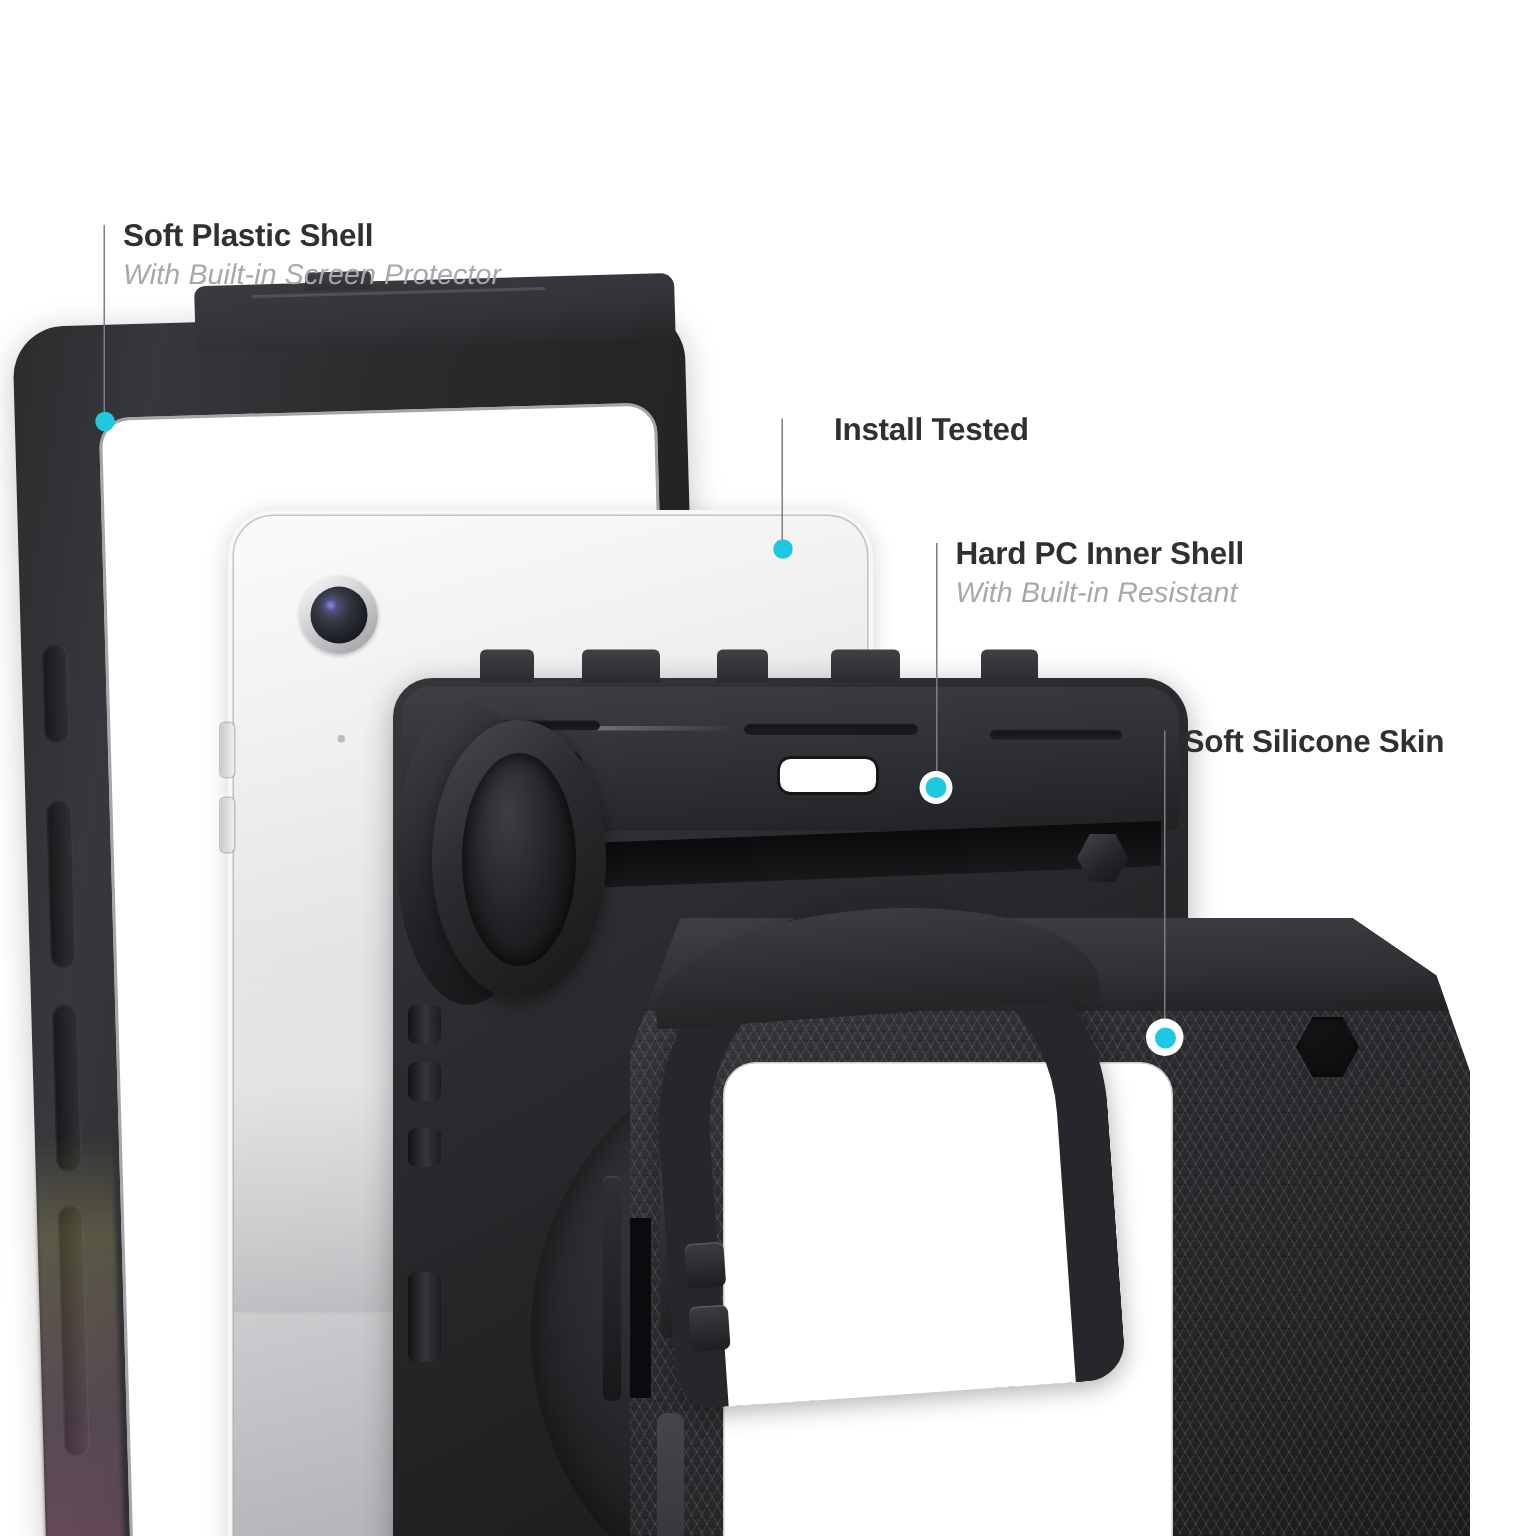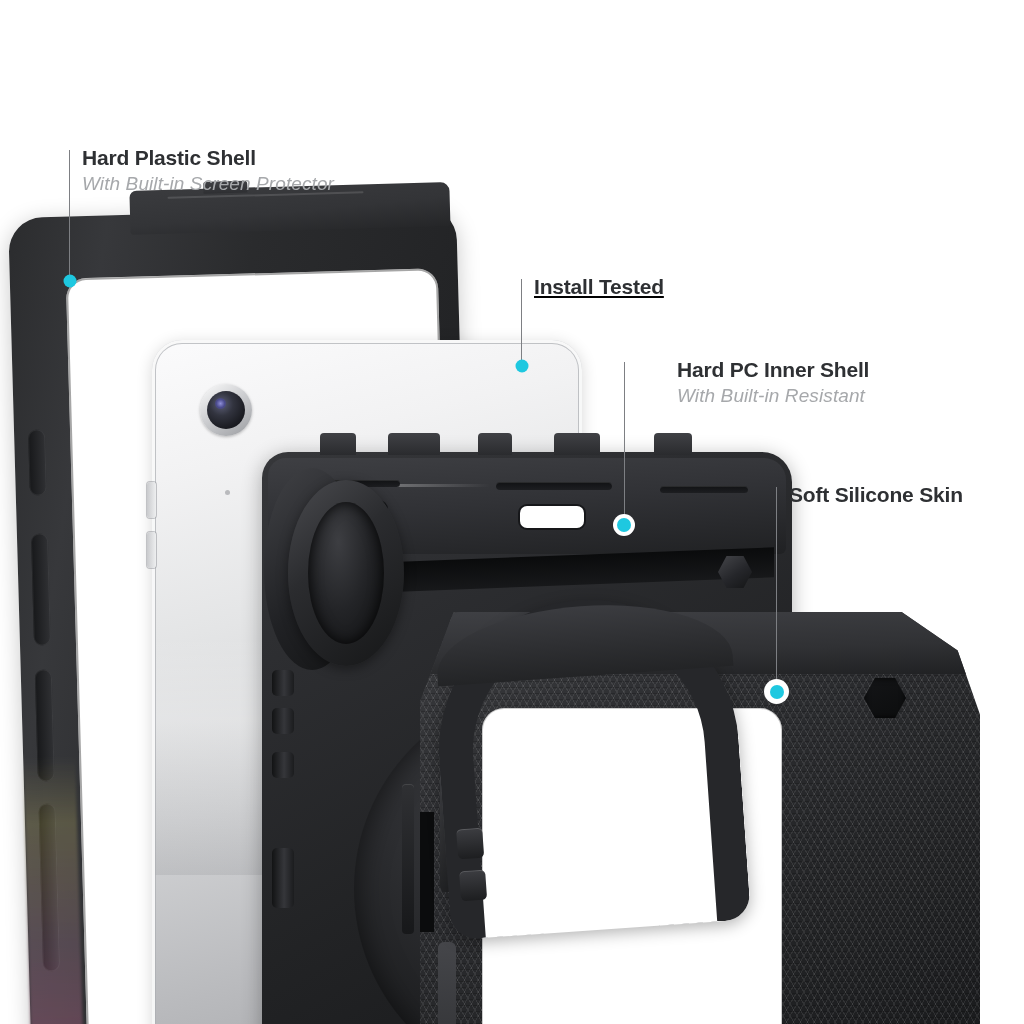--- a/index.html
+++ b/index.html
@@ -446,39 +446,39 @@
 
   </div>
 
   <div class="art" id="hand-strap">
     <div class="strap-btn" style="left:-22px; top:186px; width:26px; height:30px;"></div>
     <div class="strap-btn" style="left:-22px; top:228px; width:26px; height:30px;"></div>
   </div>
 
   <div class="leader" style="left:69px; top:150px; height:128px;"></div>
   <div class="callout" style="left:69px; top:146px;">
-    <div class="callout-title">Hard Plastic Shell</div>
+    <div class="callout-title">Soft Plastic Shell</div>
     <div class="callout-sub">
       <span class="callout-sub-line">With Built-in Screen Protector</span>
     </div>
   </div>
   <div class="dot" style="left:61px; top:272px; width:17px; height:17px;">
     <div class="core" style="width:13px;height:13px;"></div>
   </div>
 
   <div class="leader" style="left:521px; top:279px; height:84px;"></div>
-  <div class="callout" style="left:521px; top:275px;text-decoration:underline;">
+  <div class="callout" style="left:543px; top:275px;">
     <div class="callout-title">Install Tested</div>
   </div>
   <div class="dot" style="left:514px; top:358px; width:15px; height:15px;">
     <div class="core" style="width:13px;height:13px;"></div>
   </div>
 
   <div class="leader" style="left:624px; top:362px; height:161px;"></div>
-  <div class="callout" style="left:624px; top:358px;margin-left:40px;">
+  <div class="callout" style="left:624px; top:358px;">
     <div class="callout-title">Hard PC Inner Shell</div>
     <div class="callout-sub">
       <span class="callout-sub-line">With Built-in Resistant</span>
     </div>
   </div>
   <div class="dot ringed" style="left:613px; top:514px; width:22px; height:22px;">
     <div class="core" style="width:14px;height:14px;"></div>
   </div>
 
   <div class="leader" style="left:776px; top:487px; height:202px;"></div>

